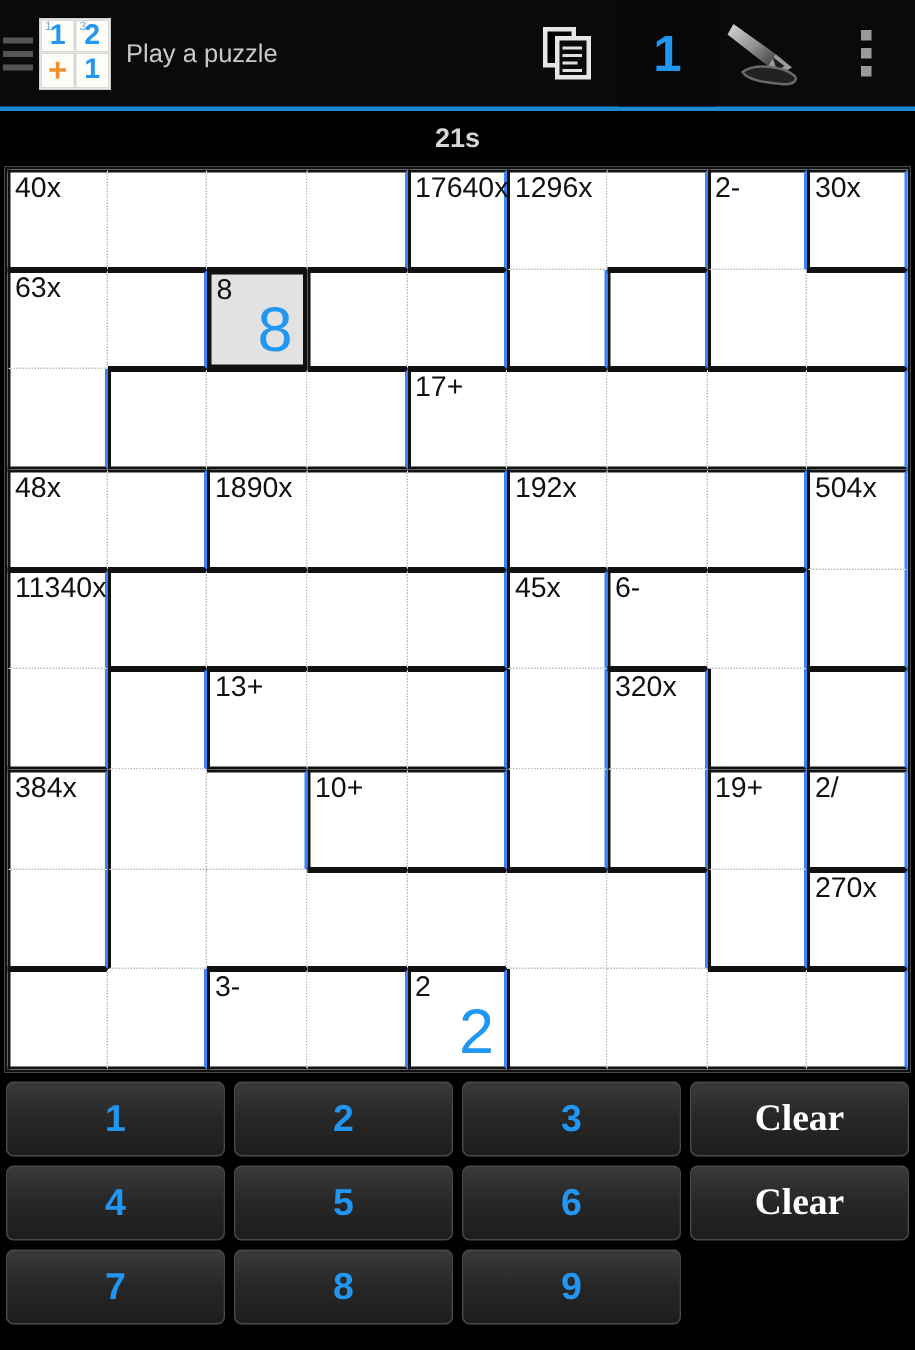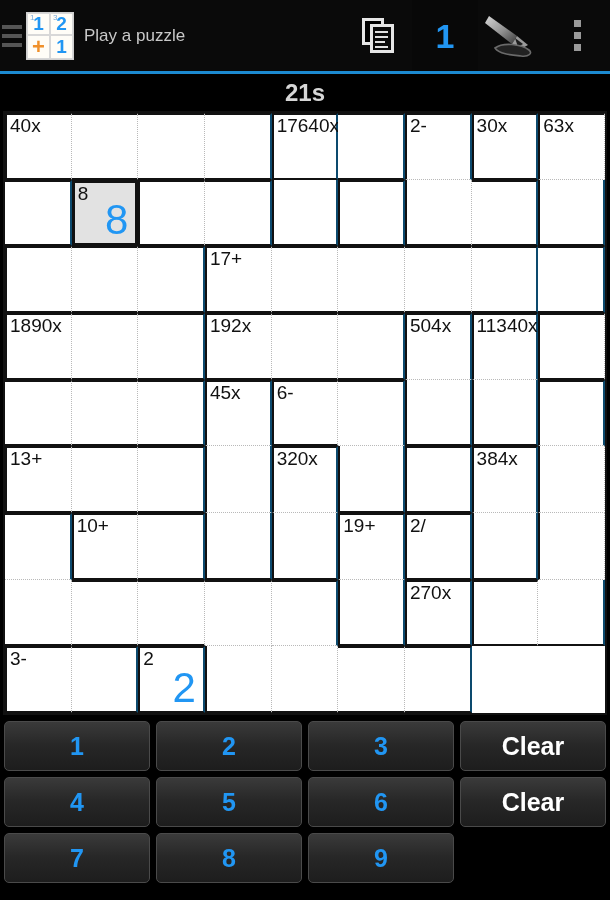--- a/index.html
+++ b/index.html
@@ -83,21 +83,21 @@
   .ic-pen { width: 56px; height: 44px; display:block; }
 
   .ic-dots { display: flex; flex-direction: column; gap: 5px; }
   .ic-dots i { width: 7px; height: 7px; background: #9a9a9a; display:block; }
 
   
   #timerbar {
     height: 37px;
     background: #000;
     color: #d6d6d6;
-    font-size: 24px; font-weight: bold;
+    font-size: 18px; font-weight: bold;
     display: flex; align-items: center; justify-content: center;
   }
 
   
   #gridwrap {
     position: relative;
     margin: 0 auto;
     width: 604px; height: 604px;
     background: #fff;
     border: 2px solid #111;
@@ -115,21 +115,21 @@
     border-bottom: 1px dotted #b9b9b9;
     background: #fff;
   }
   .cell.c9 { border-right: none; text-align: center; }
   .cell.r9 { border-bottom: none; }
 
   
   .cell.tt { border-top: 2px solid #111; }
   .cell.tb { border-bottom: 2px solid #111; }
   .cell.tl { border-left: 2px solid #111; }
-  .cell.tr { border-right: 2px solid #0c4a6e; }
+  .cell.tr { border-right: 2px solid #3b82f6; }
 
   .cell .cagetxt {
     position: absolute; left: 3px; top: 0px;
     font-size: 19px; color: #111; line-height: 22px;
     white-space: nowrap;
   }
   .cell .val {
     position: absolute; right: 7px; bottom: -2px;
     font-size: 42px; color: #2196f3; line-height: 50px;
   }
@@ -150,21 +150,21 @@
   }
   .key {
     background: linear-gradient(#3a3a3a, #272727 48%, #1d1d1d);
     border: 1px solid #4a4a4a;
     border-radius: 5px;
     display: flex; align-items: center; justify-content: center;
     font-size: 25px; font-weight: bold;
     color: #2196f3;
     user-select: none;
   }
-  .key.word { color: #fff; }
+  .key.word { color: #fff; font-family: Liberation Serif, serif; }
   .key.empty { background: none; border: none; }
 </style>
 </head>
 <body>
 
 <div id="actionbar">
 
   <div id="menu-lines">
     <i></i>
       <i></i>
@@ -243,20 +243,23 @@
   <div id="grid">
       <div class="cell tt tl tb">
         <span class="cagetxt">40x</span>
       </div>
       <div class="cell tt tb"></div>
       <div class="cell tt tb"></div>
       <div class="cell tt tb tr"></div>
       <div class="cell tt tl tb tr">
         <span class="cagetxt">17640x</span>
       </div>
+      <div class="cell tt tl">
+        <span class="cagetxt">1296x</span>
+      </div>
       <div class="cell tt tb tr"></div>
       <div class="cell tt tl tr">
         <span class="cagetxt">2-</span>
       </div>
       <div class="cell c9 tt tl tb tr">
         <span class="cagetxt">30x</span>
       </div>
       <div class="cell tt tl">
         <span class="cagetxt">63x</span>
       </div>
@@ -275,20 +278,23 @@
       <div class="cell tt tl tb"></div>
       <div class="cell tt tb"></div>
       <div class="cell tt tb tr"></div>
       <div class="cell tt tl tb">
         <span class="cagetxt">17+</span>
       </div>
       <div class="cell tt tb"></div>
       <div class="cell tt tb"></div>
       <div class="cell tt tb"></div>
       <div class="cell c9 tt tb tr"></div>
+      <div class="cell tt tl tb">
+        <span class="cagetxt">48x</span>
+      </div>
       <div class="cell tt tb tr"></div>
       <div class="cell tt tl tb">
         <span class="cagetxt">1890x</span>
       </div>
       <div class="cell tt tb"></div>
       <div class="cell tt tb tr"></div>
       <div class="cell tt tl tb">
         <span class="cagetxt">192x</span>
       </div>
       <div class="cell tt tb"></div>

